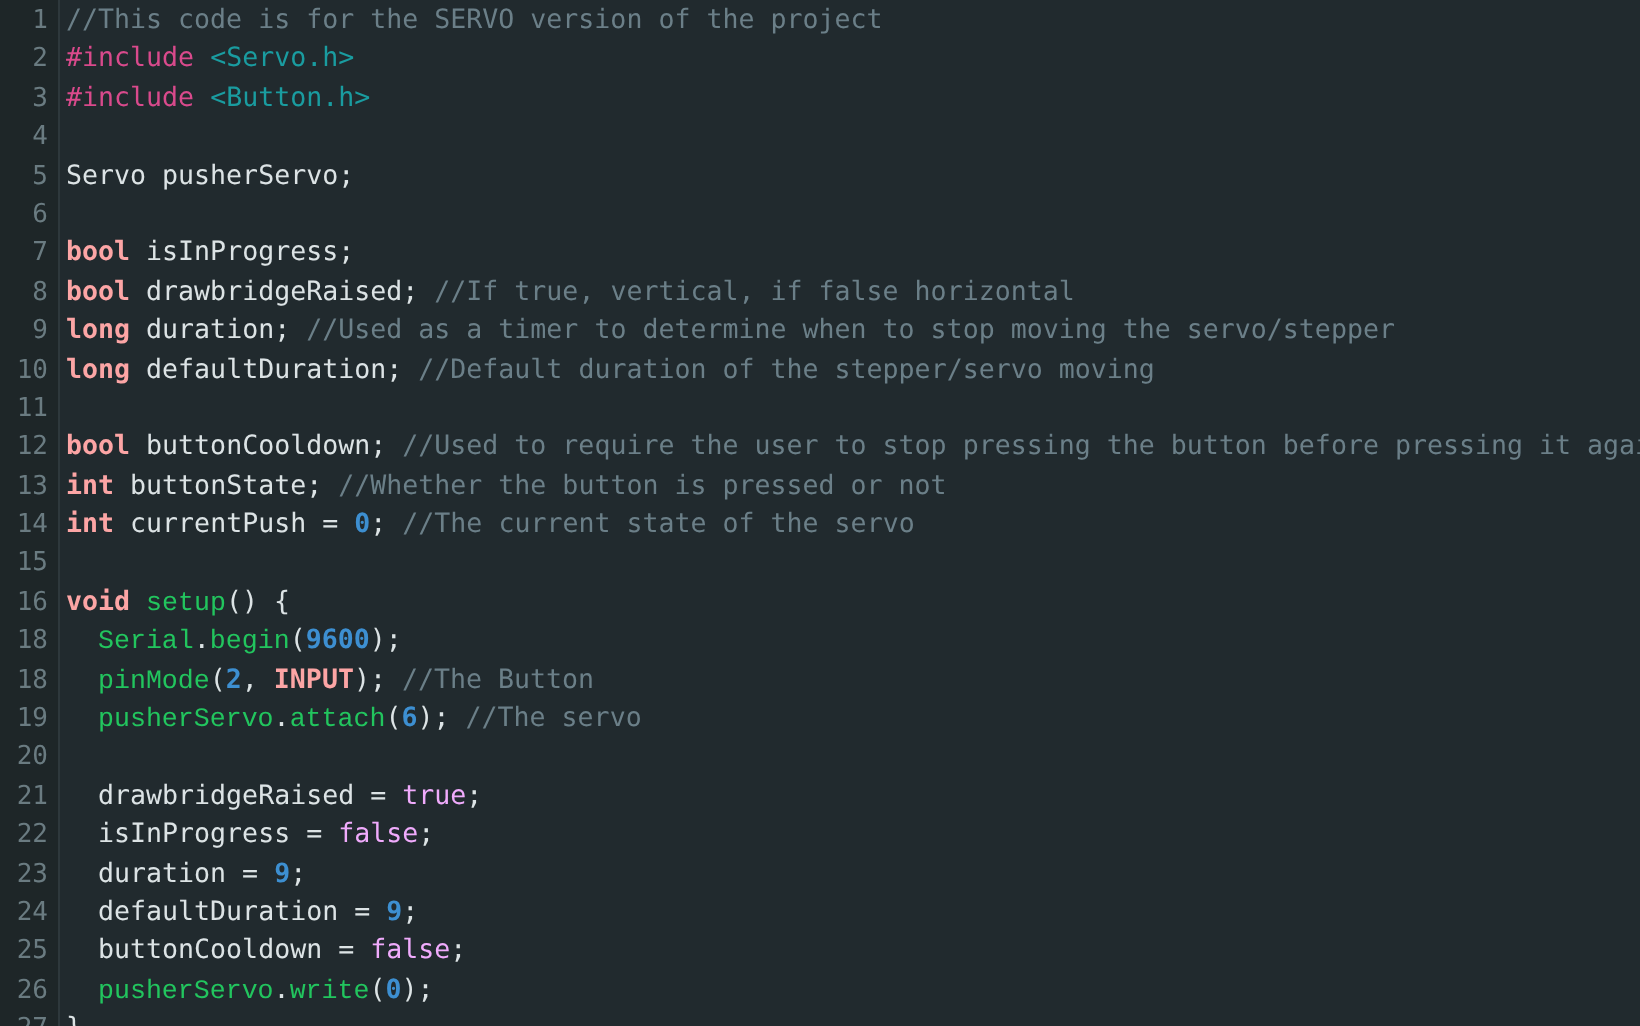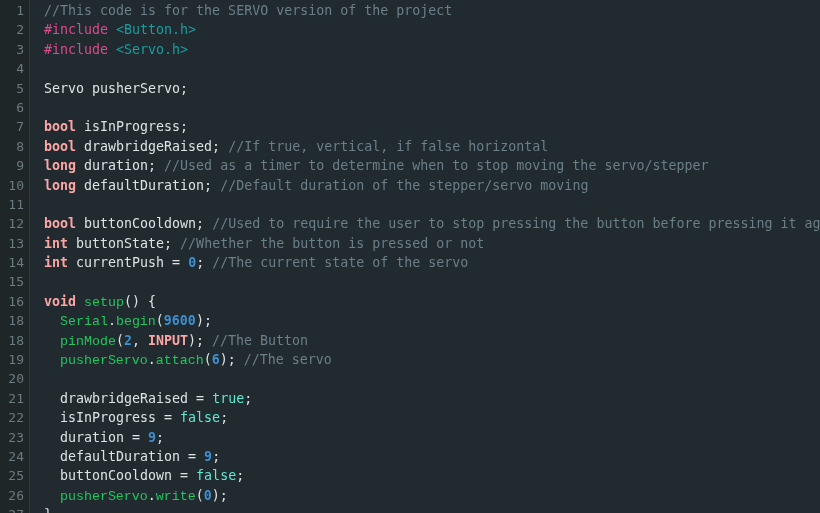--- a/index.html
+++ b/index.html
@@ -47,37 +47,36 @@
     letter-spacing: 0px;
   }
 
   
   #code {
     flex: 1 1 auto;
     height: 513px;
     padding-top: 1px;
     box-sizing: border-box;
     overflow: hidden;
-    margin-left: 11px;
   }
   .cl {
     height: 19.4px;
     line-height: 19.4px;
     font-size: 13.3px;
     white-space: pre;
     color: #DCE3E5;
     letter-spacing: 0px;
   }
 
   
   .t-com   { color: #6B7F88; }              
   .t-pre   { color: #D94A8C; }              
   .t-inc   { color: #1A9CA0; }              
   .t-key   { color: #fca5a5; font-weight: 600; } 
-  .t-lit   { color: #5eead4; text-align: center; }              
+  .t-lit   { color: #f0abfc; text-align: center; }              
   .t-fn    { color: #22c55e; font-family: Liberation Mono, monospace; }              
   .t-num   { color: #3D8FD1; font-weight: 600; } 
   .t-def   { color: #DCE3E5; }              
   .t-cst   { color: #fca5a5; font-weight: 600; } 
 </style>
 </head>
 <body>
 
 <div id="editor">
 
@@ -106,22 +105,22 @@
       <div class="ln">22</div>
       <div class="ln">23</div>
       <div class="ln">24</div>
       <div class="ln">25</div>
       <div class="ln">26</div>
       <div class="ln">27</div>
     </div>
 
   <div id="code">
       <div class="cl"><span class="t-com">//This code is for the SERVO version of the project</span></div>
+      <div class="cl"><span class="t-pre">#include</span><span class="t-def"> </span><span class="t-inc">&lt;Servo.h&gt;</span></div>
       <div class="cl"><span class="t-pre">#include</span><span class="t-def"> </span><span class="t-inc">&lt;Button.h&gt;</span></div>
-      <div class="cl"><span class="t-pre">#include</span><span class="t-def"> </span><span class="t-inc">&lt;Servo.h&gt;</span></div>
       <div class="cl">&nbsp;</div>
       <div class="cl"><span class="t-def">Servo pusherServo;</span></div>
       <div class="cl">&nbsp;</div>
       <div class="cl"><span class="t-key">bool</span><span class="t-def"> isInProgress;</span></div>
       <div class="cl"><span class="t-key">bool</span><span class="t-def"> drawbridgeRaised; </span><span class="t-com">//If true, vertical, if false horizontal</span></div>
       <div class="cl"><span class="t-key">long</span><span class="t-def"> duration; </span><span class="t-com">//Used as a timer to determine when to stop moving the servo/stepper</span></div>
       <div class="cl"><span class="t-key">long</span><span class="t-def"> defaultDuration; </span><span class="t-com">//Default duration of the stepper/servo moving</span></div>
       <div class="cl">&nbsp;</div>
       <div class="cl"><span class="t-key">bool</span><span class="t-def"> buttonCooldown; </span><span class="t-com">//Used to require the user to stop pressing the button before pressing it again</span></div>
       <div class="cl"><span class="t-key">int</span><span class="t-def"> buttonState; </span><span class="t-com">//Whether the button is pressed or not</span></div>

